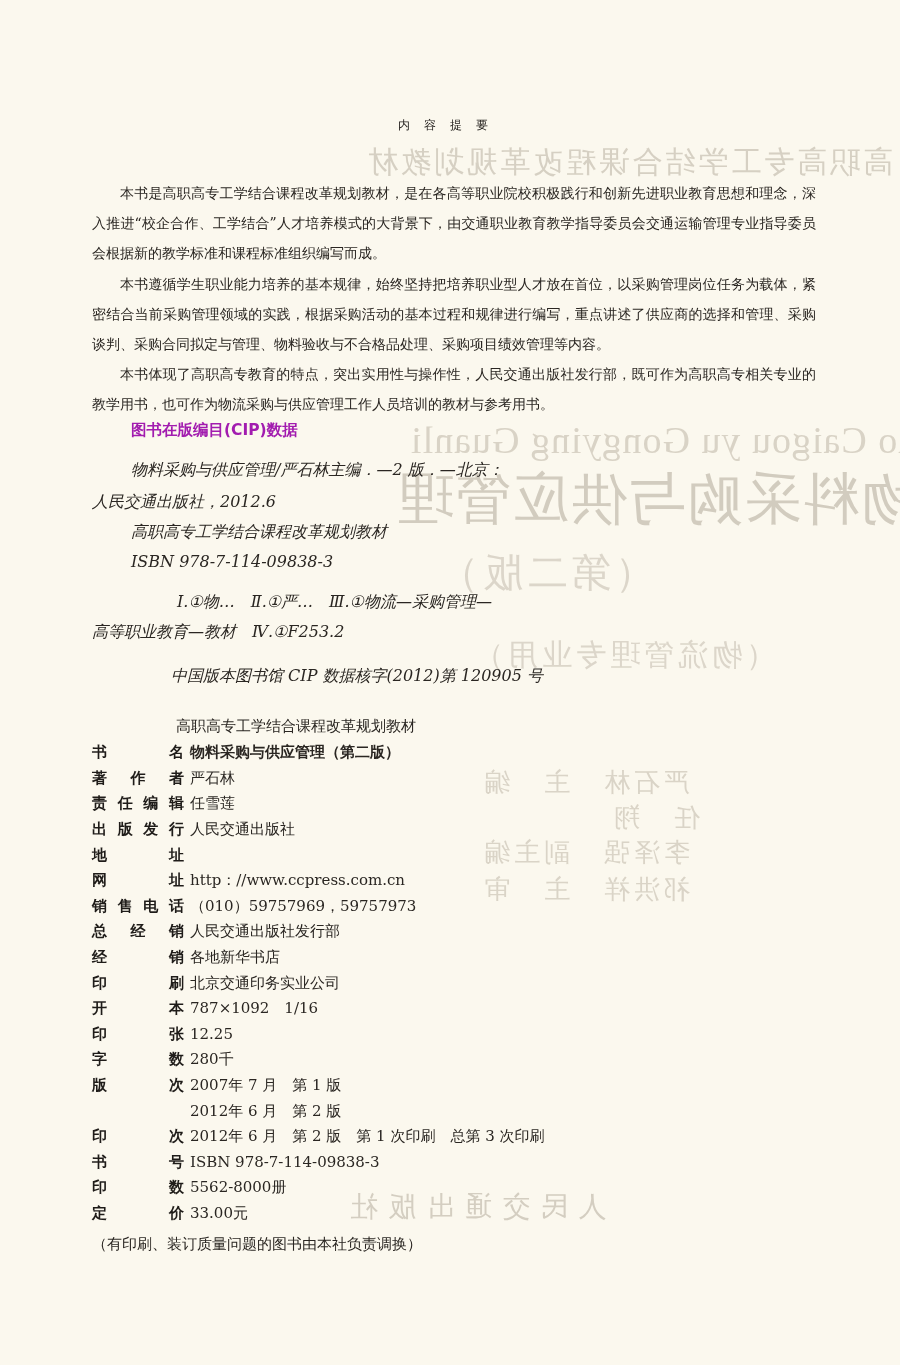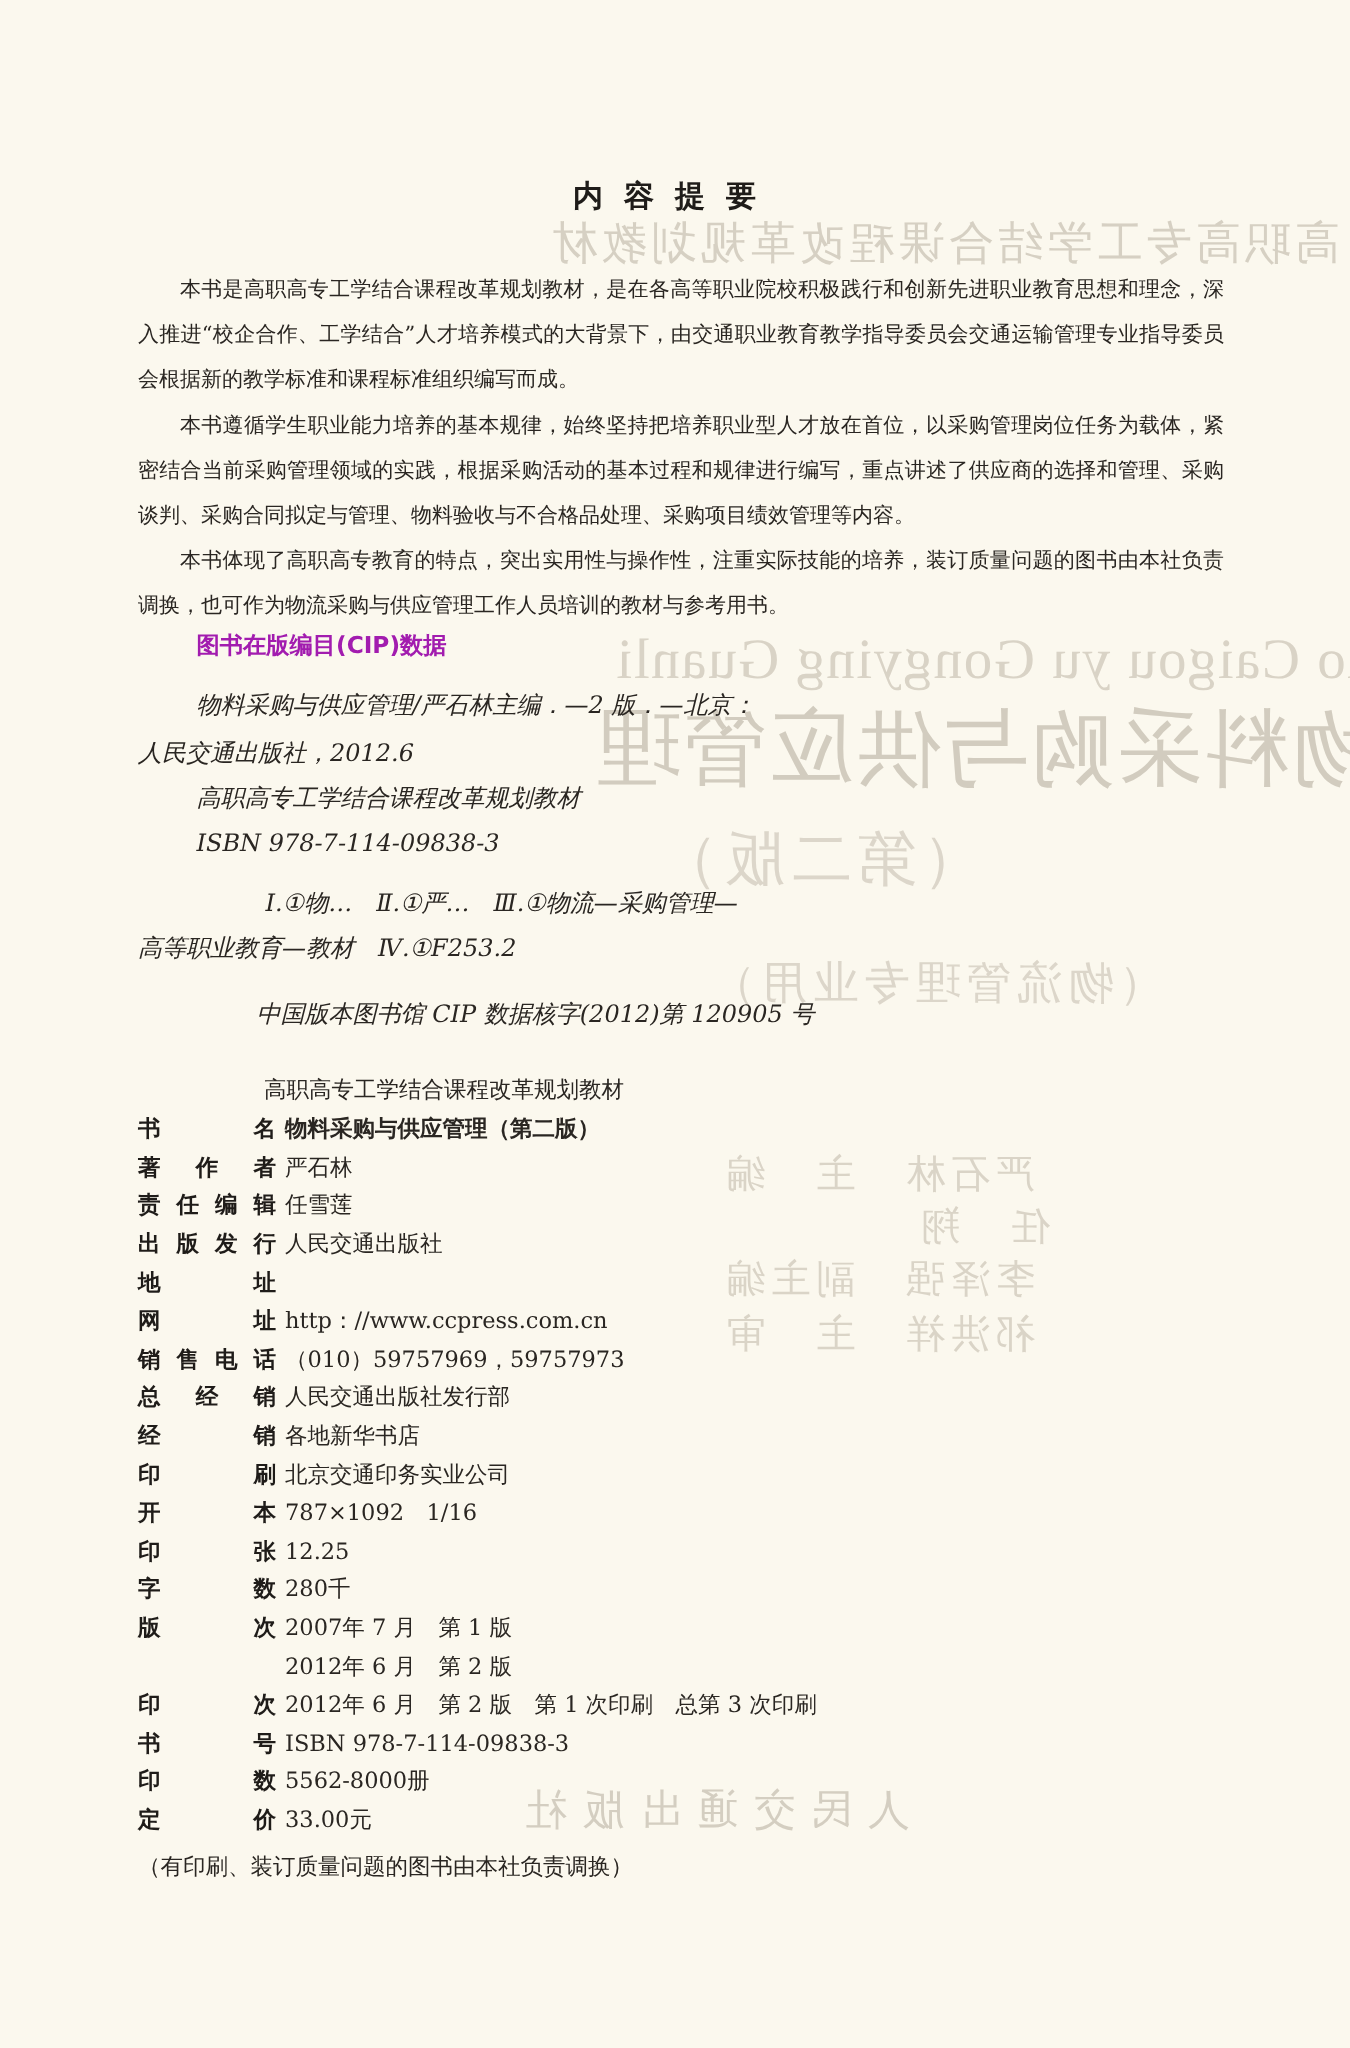--- a/index.html
+++ b/index.html
@@ -15,21 +15,21 @@
     .bleed.series { left: 365px; top: 142px; font-size: 30px; letter-spacing: 3px; color: #d6d0c3; }
     .bleed.pinyin { left: 410px; top: 418px; font-size: 38px; letter-spacing: 1px; font-family: "Liberation Serif", serif; }
     .bleed.title { left: 395px; top: 462px; font-size: 56px; letter-spacing: 2px; color: #d2ccbf; font-family: "DejaVu Sans", sans-serif; }
     .bleed.edition { left: 435px; top: 545px; font-size: 40px; letter-spacing: 4px; color: #dcd6ca; }
     .bleed.major { left: 470px; top: 635px; font-size: 30px; letter-spacing: 4px; color: #dcd6ca; }
     .bleed.credit { font-size: 26px; letter-spacing: 4px; color: #dad4c7; }
     .bleed.publisher { left: 340px; top: 1188px; font-size: 28px; letter-spacing: 10px; color: #d4cec1; }
 
     .heading {
       position: absolute; top: 117px; left: 0; width: 900px; text-align: center;
-      font-family: "DejaVu Sans", sans-serif; font-weight: bold; font-size: 20px; letter-spacing: 14px; color: #1f1c19;
+      font-family: "DejaVu Sans", sans-serif; font-weight: normal; font-size: 12px; letter-spacing: 14px; color: #1f1c19;
     }
     .abstract { position: absolute; left: 92px; top: 178px; width: 724px; font-size: 14px; line-height: 30.2px; text-align: justify; }
     .abstract p { margin: 0; text-indent: 2em; }
 
     .cip-title { position: absolute; left: 131px; top: 420px; font-family: "DejaVu Sans", sans-serif; font-weight: bold; font-size: 15.5px; color: #a21caf; }
     .cip-line { position: absolute; font-size: 16px; white-space: nowrap; color: #2a2622; font-style: italic; }
 
     .series-line { position: absolute; left: 176px; top: 717px; font-size: 15px; }
     .info { position: absolute; left: 92px; top: 740px; }
     .row { display: flex; height: 25.6px; align-items: center; font-size: 15px; white-space: nowrap; }
@@ -55,21 +55,21 @@
   <div class="bleed credit" style="left:480px;top:765px;">严石林　主　编</div>
   <div class="bleed credit" style="left:610px;top:800px;">任　翔</div>
   <div class="bleed credit" style="left:480px;top:835px;">李泽强　副主编</div>
   <div class="bleed credit" style="left:480px;top:872px;">祁洪祥　主　审</div>
   <div class="bleed publisher">人民交通出版社</div>
 
   <div class="heading">内容提要</div>
   <div class="abstract">
     <p>本书是高职高专工学结合课程改革规划教材，是在各高等职业院校积极践行和创新先进职业教育思想和理念，深入推进“校企合作、工学结合”人才培养模式的大背景下，由交通职业教育教学指导委员会交通运输管理专业指导委员会根据新的教学标准和课程标准组织编写而成。</p>
     <p>本书遵循学生职业能力培养的基本规律，始终坚持把培养职业型人才放在首位，以采购管理岗位任务为载体，紧密结合当前采购管理领域的实践，根据采购活动的基本过程和规律进行编写，重点讲述了供应商的选择和管理、采购谈判、采购合同拟定与管理、物料验收与不合格品处理、采购项目绩效管理等内容。</p>
-    <p>本书体现了高职高专教育的特点，突出实用性与操作性，注重实际技能的培养，装订质量问题的图书由本社负责调换，也可作为物流采购与供应管理工作人员培训的教材与参考用书。</p>
+    <p>本书体现了高职高专教育的特点，突出实用性与操作性，人民交通出版社发行部，既可作为高职高专相关专业的教学用书，也可作为物流采购与供应管理工作人员培训的教材与参考用书。</p>
   </div>
 
   <div class="cip-title">图书在版编目(CIP)数据</div>
   <div class="cip-line" style="left:131px;top:460px;">物料采购与供应管理/严石林主编．—2 版．—北京：</div>
   <div class="cip-line" style="left:92px;top:492px;">人民交通出版社，2012.6</div>
   <div class="cip-line" style="left:131px;top:522px;">高职高专工学结合课程改革规划教材</div>
   <div class="cip-line" style="left:131px;top:552px;">ISBN 978-7-114-09838-3</div>
   <div class="cip-line" style="left:131px;top:592px;margin-left:46px;">Ⅰ.①物…　Ⅱ.①严…　Ⅲ.①物流—采购管理—</div>
   <div class="cip-line" style="left:92px;top:622px;">高等职业教育—教材　Ⅳ.①F253.2</div>
   <div class="cip-line" style="left:131px;top:666px;margin-left:40px;">中国版本图书馆 CIP 数据核字(2012)第 120905 号</div>

